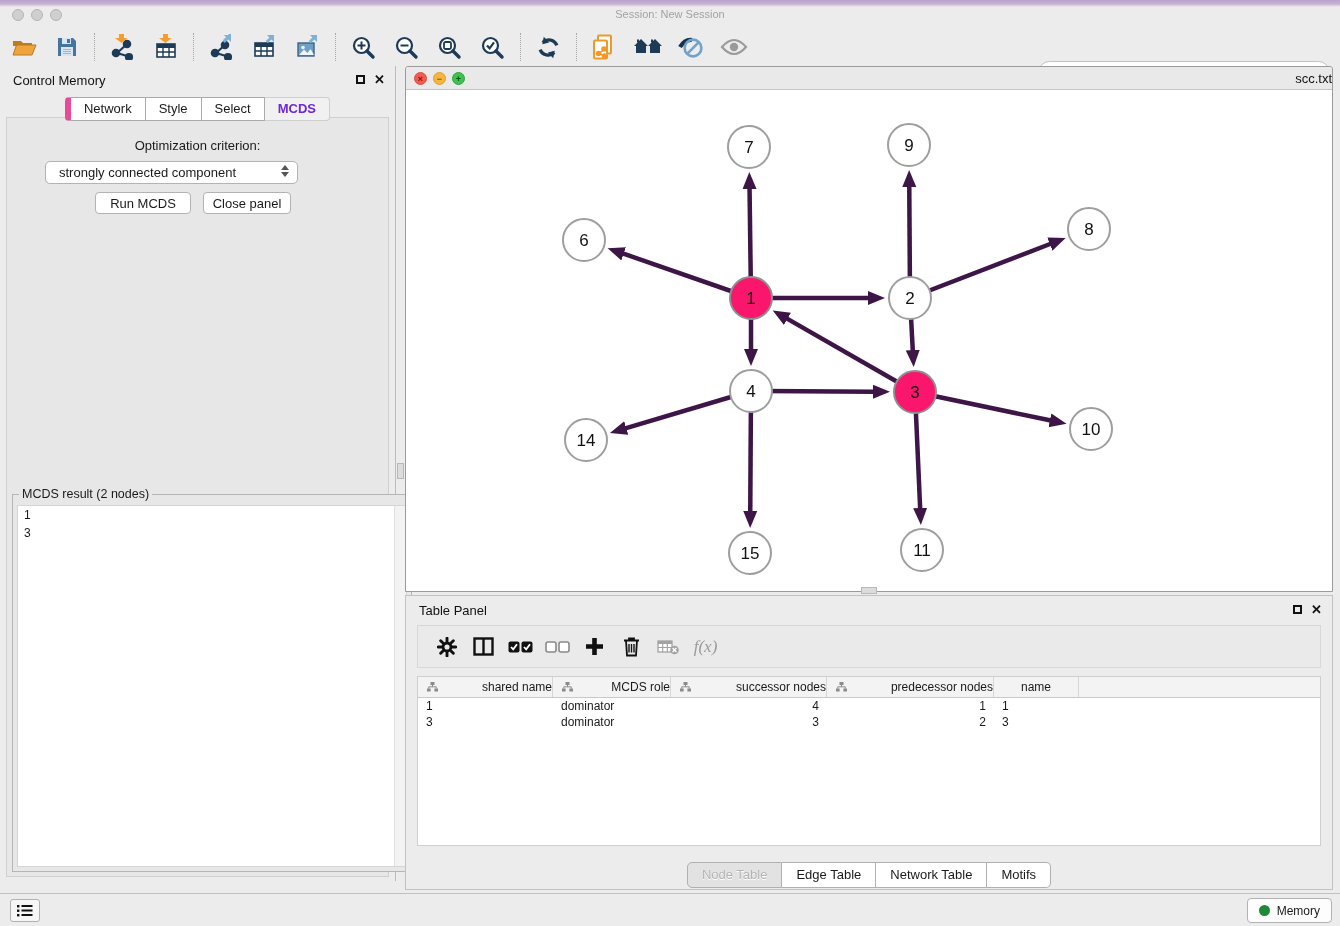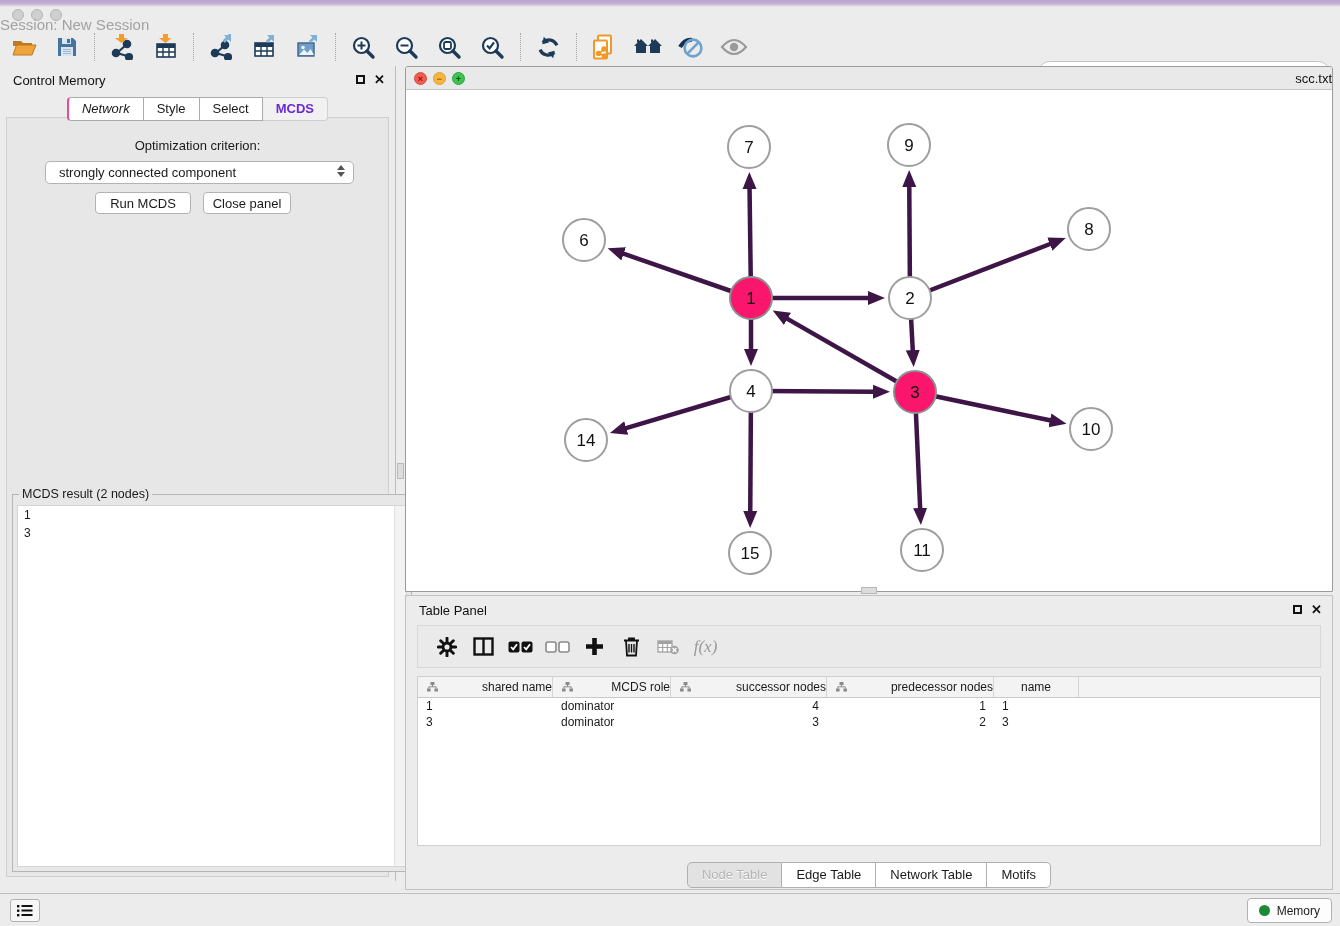--- a/index.html
+++ b/index.html
@@ -4,44 +4,44 @@
 <style>
   html,body{margin:0;padding:0;background:#777;}
   .app{position:relative;width:1340px;height:926px;background:#ececec;font-family:"Liberation Sans",sans-serif;color:#1a1a1a;overflow:hidden;}
   svg text{font-family:"Liberation Sans",sans-serif;}
 
   
   .titlebar{position:absolute;left:0;top:0;width:100%;height:28px;
     background:linear-gradient(#b9a2cb 0px,#c7b2d6 4px,#ececec 7px,#ececec 100%);}
   .lights{position:absolute;left:12px;top:9px;display:flex;gap:7px;}
   .light{width:12px;height:12px;border-radius:50%;background:#cfcfcf;border:1px solid #b5b5b5;box-sizing:border-box;}
-  .win-title{position:absolute;left:0;right:0;top:8px;font-size:15px;color:#a2a2a2;margin-top:8px;}
+  .win-title{position:absolute;left:0;right:0;top:8px;text-align:center;font-size:11px;color:#a2a2a2;}
 
   
   .toolbar{position:absolute;left:0;top:28px;width:100%;height:38px;display:flex;align-items:center;padding-left:2px;box-sizing:border-box;}
   .tbtn{width:43px;height:32px;display:flex;align-items:center;justify-content:center;flex:0 0 auto;}
   .tsep{width:0;height:28px;border-left:1px dotted #a6a6a6;margin:0 6px;flex:0 0 auto;}
   .searchbox{position:absolute;right:10px;top:33px;width:292px;height:23px;border:1px solid #c2c2c2;border-radius:12px;background:#fff;display:flex;align-items:center;padding-left:8px;box-sizing:border-box;}
   .searchbox input{border:none;outline:none;flex:1;font-size:12px;background:transparent;font-family:"Liberation Sans",sans-serif;}
 
   
   .ptitle{position:absolute;left:13px;top:7px;font-size:13px;color:#111;}
   .winbtns{position:absolute;right:10px;top:8px;display:flex;gap:9px;align-items:center;}
   .float-btn{width:9px;height:9px;border:2px solid #111;box-sizing:border-box;background:transparent;}
   .close-btn{font-size:13px;font-weight:bold;line-height:11px;color:#111;}
 
   
   .cpanel{position:absolute;left:0;top:66px;width:396px;height:815px;background:#ececec;border-right:1px solid #bcbcbc;box-sizing:border-box;}
   .tabrow{position:absolute;left:0;top:31px;width:100%;display:flex;justify-content:center;z-index:3;}
   .tab{font-size:13px;padding:3px 13px 4px;background:#fff;border:1px solid #ababab;border-left:none;cursor:default;}
-  .tab:first-child{border-left:2px solid #ec4899;border-radius:4px 0 0 4px;font-style:italic;}
+  .tab:first-child{border-left:6px solid #ec4899;border-radius:4px 0 0 4px;}
   .tab.sel{background:#f1f1f1;color:#6d28d9;border-radius:0 4px 4px 0;border-color:#cfcfcf;font-weight:bold;}
   .cbody{position:absolute;left:6px;top:51px;width:383px;height:760px;background:#e7e7e7;border:1px solid #cfcfcf;box-sizing:border-box;}
   .optlabel{position:absolute;left:0;width:100%;top:20px;text-align:center;font-size:13px;}
-  .dropdown{position:absolute;left:38px;top:43px;width:309px;height:23px;background:#fff;border:1px solid #b3b3b3;border-radius:5px;display:flex;align-items:center;box-sizing:border-box;padding-left:13px;font-size:13px;}
+  .dropdown{position:absolute;left:38px;top:43px;width:253px;height:23px;background:#fff;border:1px solid #b3b3b3;border-radius:5px;display:flex;align-items:center;box-sizing:border-box;padding-left:13px;font-size:13px;}
   .dd-arrows{position:absolute;right:8px;top:3px;display:flex;flex-direction:column;gap:2px;}
   .dd-arrows span{width:0;height:0;border-left:4px solid transparent;border-right:4px solid transparent;}
   .dd-up{border-bottom:5px solid #555;}
   .dd-down{border-top:5px solid #555;}
   .cbtn{position:absolute;top:74px;height:22px;background:#fff;border:1px solid #b3b3b3;border-radius:4px;font-size:13px;display:flex;align-items:center;justify-content:center;box-sizing:border-box;}
   .runbtn{left:88px;width:96px;}
   .closepanelbtn{left:196px;width:88px;}
   .resultbox{position:absolute;left:5px;top:376px;width:400px;height:378px;border:1px solid #b5b5b5;box-sizing:border-box;background:#e7e7e7;}
   .resultlegend{position:absolute;left:6px;top:-8px;background:#e7e7e7;padding:0 3px;font-size:12.5px;}
   .resultinner{position:absolute;left:4px;right:4px;top:10px;bottom:4px;background:#fff;border:1px solid #d5d5d5;}

